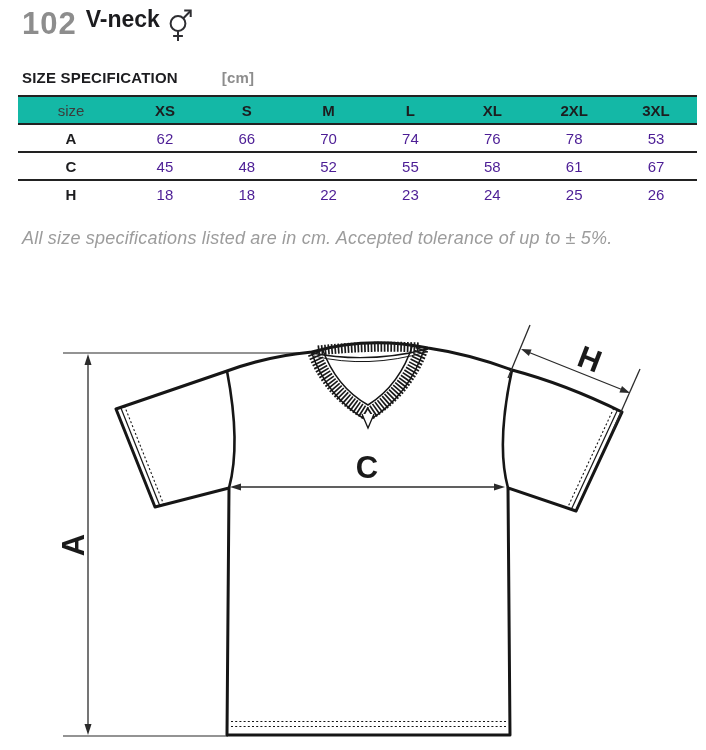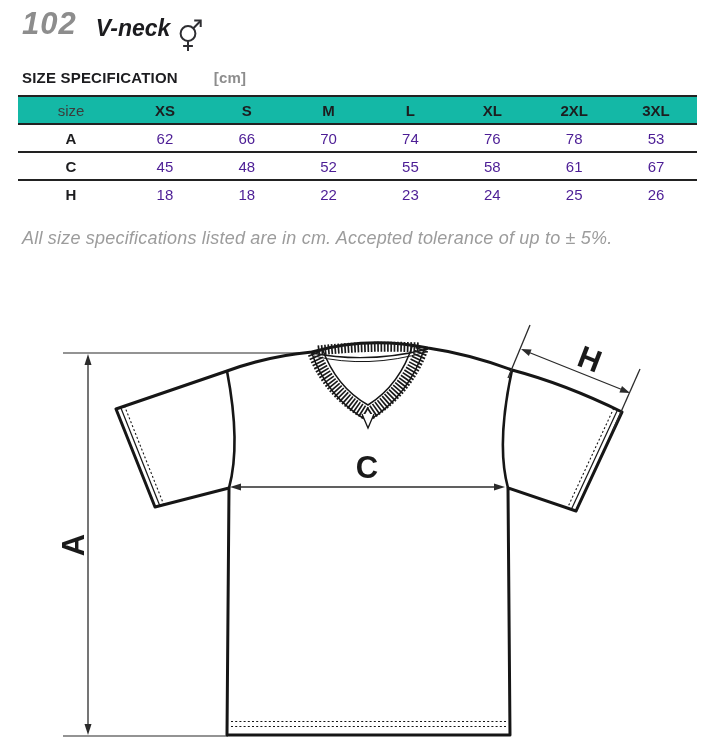--- a/index.html
+++ b/index.html
@@ -1,27 +1,27 @@
 <!DOCTYPE html>
 <html><head>
 <meta charset="utf-8">
 <style>
   html,body{margin:0;padding:0;background:#ffffff;}
   .page{
     position:relative;width:706px;height:750px;background:#fff;overflow:hidden;
     font-family:"Liberation Sans", sans-serif;color:#1c1c1f;
   }
   
-  .hdr{position:absolute;top:6px;left:22px;display:flex;align-items:flex-end;font-style:italic;}
+  .hdr{position:absolute;top:6px;left:22px;display:flex;align-items:flex-start;}
   .hdr-num{font-size:31px;font-weight:bold;color:#8d8d8d;letter-spacing:1px;margin-right:9px;}
-  .hdr-name{font-size:23px;font-weight:bold;color:#1c1c1f;margin-left:10px;}
+  .hdr-name{font-size:23px;font-weight:bold;color:#1c1c1f;}
   .gender-svg{margin-left:7px;margin-bottom:-11px;}
   
   .sec{position:absolute;top:69px;left:22px;font-size:15px;font-weight:bold;letter-spacing:.2px;}
-  .sec-unit{color:#8d8d8d;font-weight:bold;margin-left:0;padding-left:36px;}
+  .sec-unit{color:#8d8d8d;font-weight:bold;margin-left:8px;padding-left:36px;}
   
   table.spec{
     position:absolute;top:95px;left:18px;width:679px;
     border-collapse:collapse;table-layout:fixed;font-size:15px;
   }
   table.spec col.first{width:106px;}
   table.spec tr.head{background:#14b8a6;}
   table.spec tr.head th{border-top:2px solid #222;border-bottom:2px solid #222;}
   table.spec th,table.spec td{
     text-align:center;vertical-align:middle;height:26px;padding:0;

